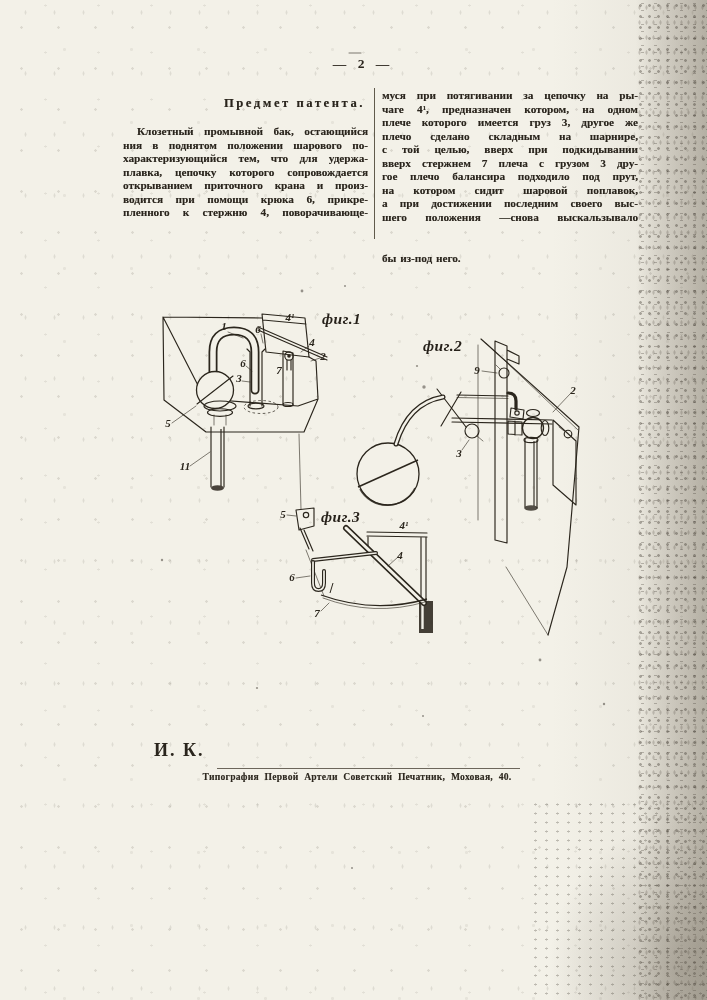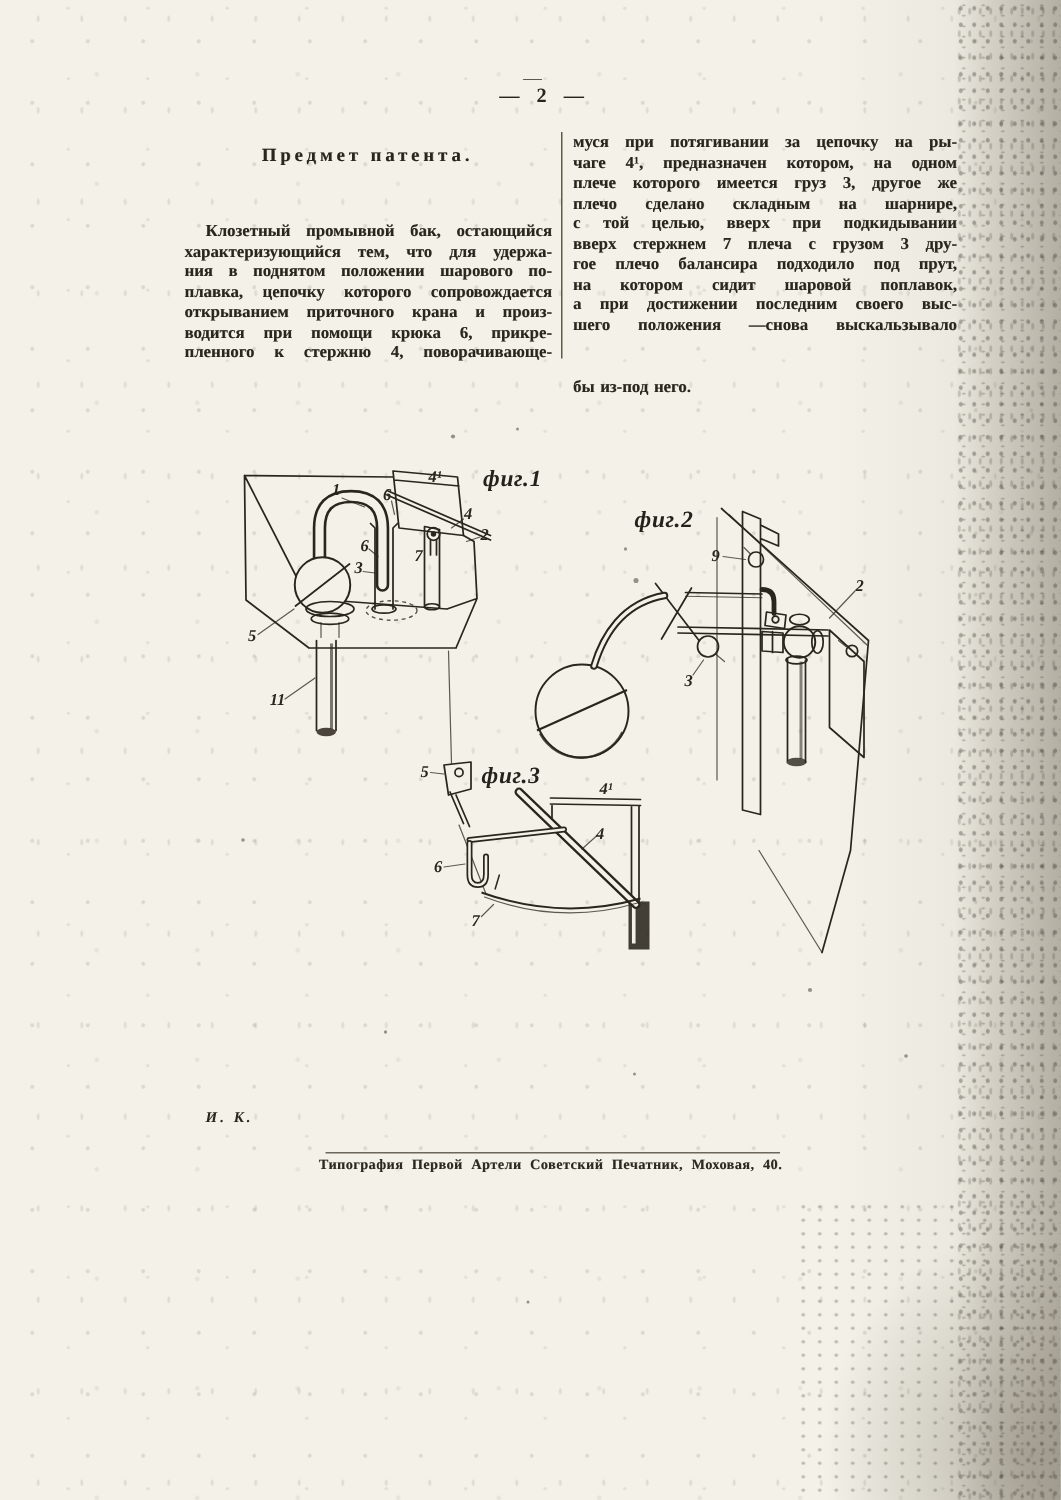--- a/index.html
+++ b/index.html
@@ -32,47 +32,47 @@
       radial-gradient(rgba(60,54,45,0.30) 1px, transparent 1.5px),
       radial-gradient(ellipse at 85% 85%, rgba(110,102,88,0.35), transparent 62%);
     background-size: 11px 9px, 100% 100%;
   }
   .page-number {
     position:absolute; left:123px; top:56px; width:480px;
     text-align:center; font-size:13.5px; font-weight:700; letter-spacing:4px;
   }
   .heading {
     position:absolute; left:125px; top:96px; width:240px;
-    text-align:center; font-size:12.5px; font-weight:700; letter-spacing:2.6px;
+    text-align:right; font-size:12.5px; font-weight:700; letter-spacing:2.6px;
     text-shadow:0.3px 0.3px 0 rgba(42,37,29,0.45);
   }
   .col {
     position:absolute; font-size:11.2px; font-weight:700; line-height:13.5px;
     text-shadow:0.25px 0.25px 0 rgba(42,37,29,0.4); word-spacing:1px;
   }
   .col-left  { left:123px; top:125px; width:245px; }
   .col-right { left:382px; top:89px;  width:256px; }
   .tline { text-align:justify; text-align-last:justify; }
-  .tline.indent { text-indent:14px;margin-top:23px; }
+  .tline.indent { text-indent:14px; }
   .tline.last   { text-align-last:left;margin-top:28px; }
   .divider {
     position:absolute; left:374px; top:88px; width:1.3px; height:151px;
     background:#45402f; opacity:0.85;
   }
   .figs { position:absolute; left:0; top:0; }
   .initials {
-    position:absolute; left:137px; top:740px;
-    font-style:italic; font-size:10px; font-weight:600; letter-spacing:2px;
+    position:absolute; left:154px; top:740px;
+    font-size:18px; font-weight:600; letter-spacing:2px;
   }
   .footer-rule {
     position:absolute; left:217px; top:768px; width:303px; height:1.3px;
     background:#4a4437; opacity:0.8;
   }
   .footer-text {
-    position:absolute; left:122px; top:772px; width:490px; text-align:center;
+    position:absolute; left:112px; top:772px; width:490px; text-align:center;
     font-size:9.5px; font-weight:700; letter-spacing:0.3px; word-spacing:3px;
     color:#2e2920; text-shadow:0.25px 0.25px 0 rgba(42,37,29,0.4);
   }
   
   .ln   { stroke:#2b261d; stroke-width:1.15; fill:none; stroke-linecap:round; stroke-linejoin:round; }
   .thin { stroke:#2b261d; stroke-width:0.8; fill:none; opacity:0.75; stroke-linecap:round; }
   .pipe-o { stroke:#2b261d; fill:none; stroke-linecap:round; }
   .pipe-i { stroke:#f3f1e8; fill:none; stroke-linecap:round; }
   .dash { stroke:#2b261d; stroke-width:0.9; fill:none; stroke-dasharray:2.5 2.5; opacity:0.8; }
   .flabel { font:italic 700 11px "Liberation Serif","DejaVu Serif",serif; fill:#2b261d; }
@@ -83,22 +83,22 @@
 <body>
 
 <div class="page">
 
   <div class="page-number">— 2 —</div>
   <div class="heading">Предмет патента.</div>
   <div class="divider"></div>
 
   <div class="col col-left">
     <div class="tline indent">Клозетный промывной бак, остающийся</div>
+    <div class="tline">ния в поднятом положении шарового по-</div>
     <div class="tline">характеризующийся тем, что для удержа-</div>
-    <div class="tline">ния в поднятом положении шарового по-</div>
     <div class="tline">плавка, цепочку которого сопровождается</div>
     <div class="tline">открыванием приточного крана и произ-</div>
     <div class="tline">водится при помощи крюка 6, прикре-</div>
     <div class="tline">пленного к стержню 4, поворачивающе-</div>
   </div>
 
   <div class="col col-right">
     <div class="tline">муся при потягивании за цепочку на ры-</div>
     <div class="tline">чаге 4¹, предназначен котором, на одном</div>
     <div class="tline">плече которого имеется груз 3, другое же</div>

